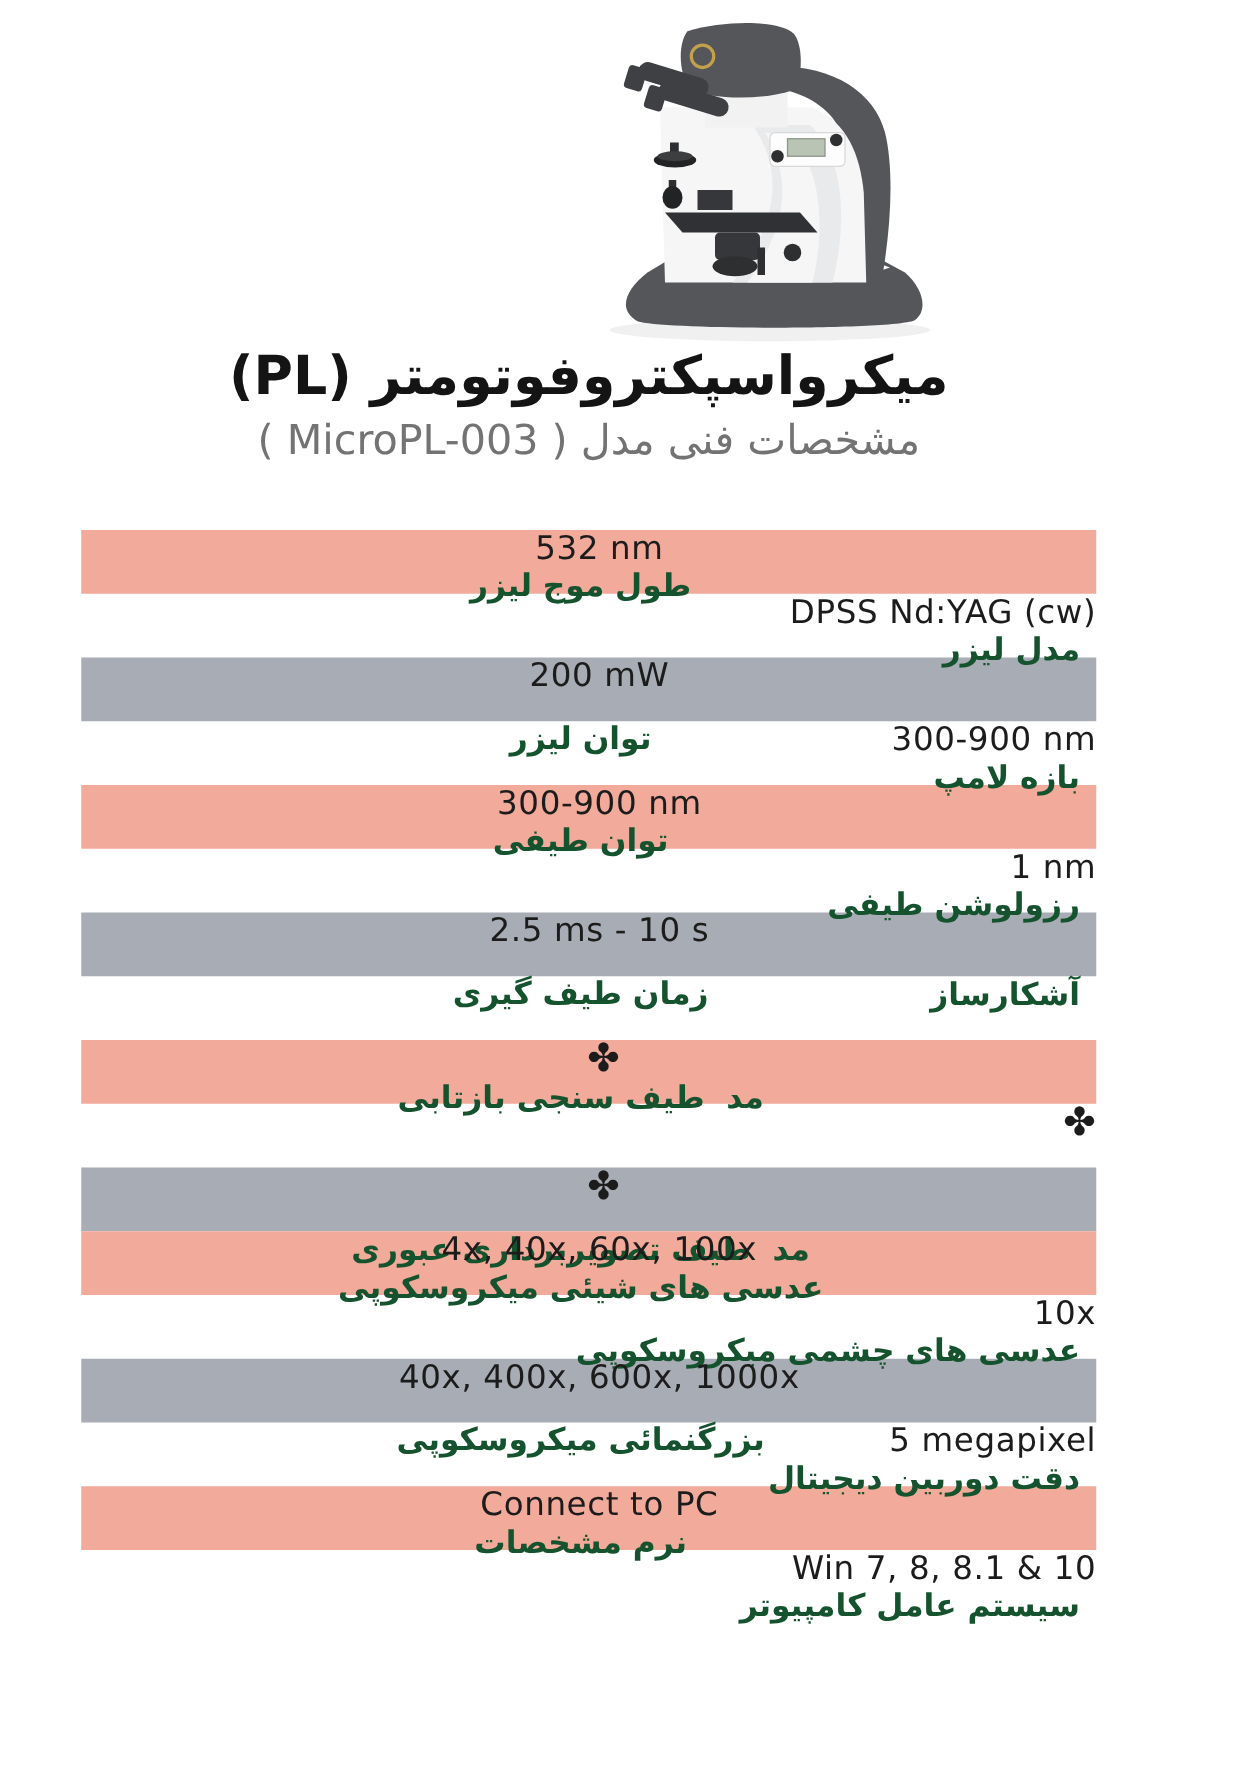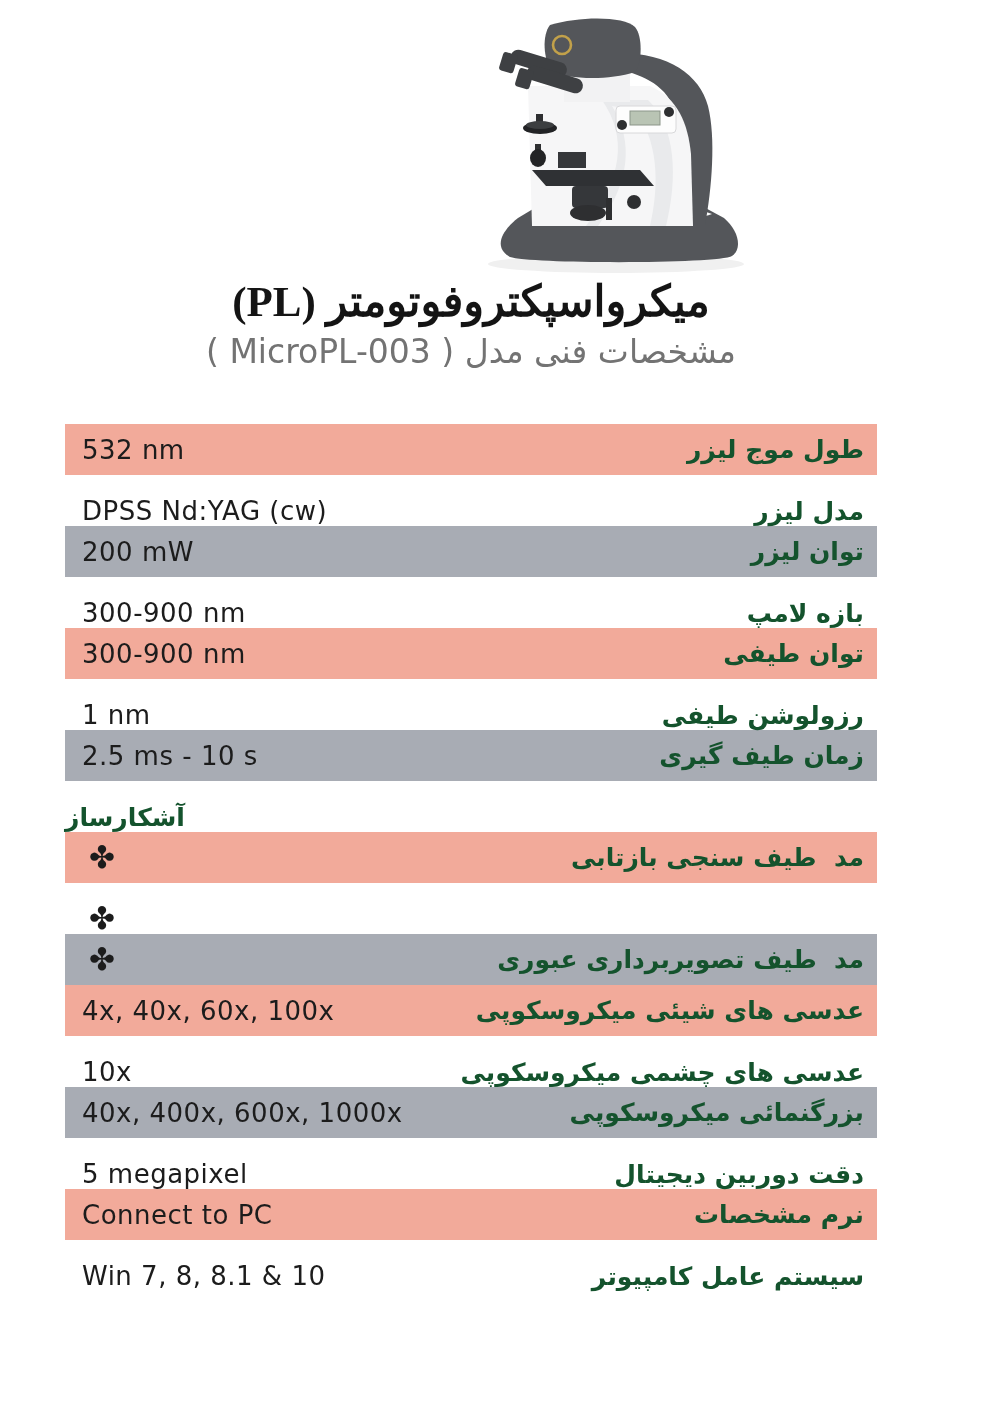--- a/index.html
+++ b/index.html
@@ -11,34 +11,34 @@
 
   
   .microscope { position:absolute; left:438px; top:6px; width:342px; height:282px; }
   .microscope svg { width:100%; height:100%; display:block; }
 
   
   .header { position:absolute; left:65px; top:276px; width:812px; text-align:center; direction:rtl; }
   .title {
     font-size:43px; font-weight:bold; color:#141414; line-height:1.2;
     letter-spacing:0px;
-    font-family:Liberation Serif, serif;
   }
   .subtitle {
     font-size:33px; color:#737373; margin-top:4px; line-height:1.2;
   }
 
   
   .spec-table { position:absolute; left:65px; top:424px; width:812px; }
   .row {
     height:51px; display:flex; align-items:center; justify-content:space-between;
     direction:ltr;
+    flex-direction:column;
   }
   .row.salmon { background:var(--row-salmon,#F2AA9A); }
-  .row.gray   { background:var(--row-gray,#A8ACB4); }
+  .row.gray   { background:var(--row-gray,#A8ACB4);gap:20px; }
   .row.white  { background:transparent;align-items:flex-end; }
   .value {
     font-size:26px; color:#1c1c1c; padding-left:17px; direction:ltr;
     white-space:pre; letter-spacing:0.5px;
   }
   .value.icon { font-size:31px; padding-left:24px; line-height:1; }
   .label {
     font-size:25px; font-weight:bold; color:#14532d; padding-right:13px;
     direction:rtl; white-space:pre;
   }

